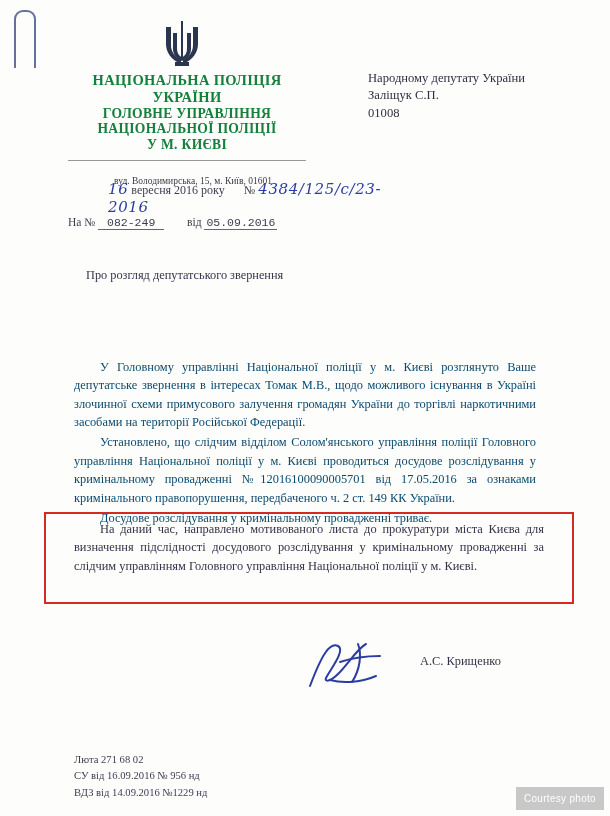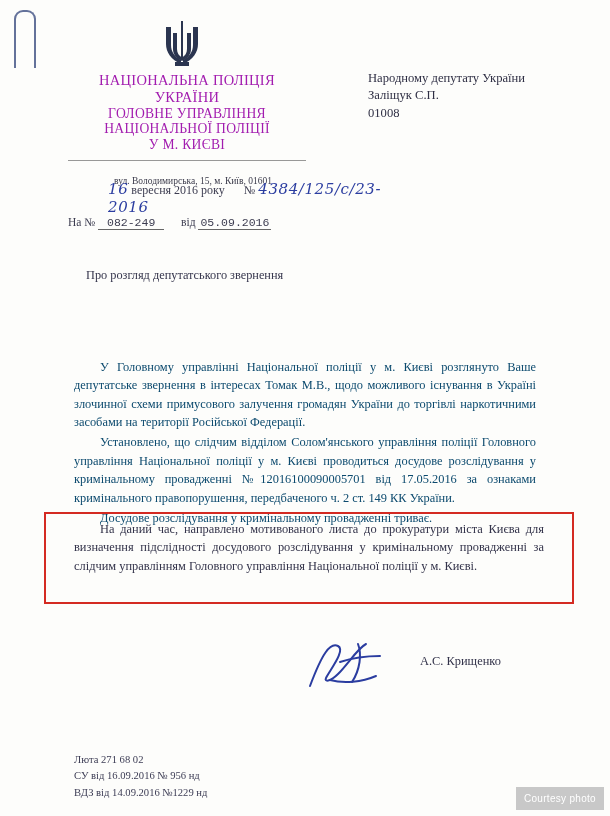--- a/index.html
+++ b/index.html
@@ -51,24 +51,24 @@
   
   .letterhead {
     position: absolute;
     left: 62px;
     top: 72px;
     width: 250px;
     text-align: center;
     line-height: 1.16;
   }
   .letterhead .l {
-    font-weight: normal;
+    font-weight: bold;
     font-size: 14.5px;
     letter-spacing: .3px;
-    color: #a21caf;
+    color: #15803d;
     white-space: nowrap;
   }
   .letterhead .l.small { font-size: 13.6px; }
 
   .addr-rule {
     position: absolute;
     left: 68px;
     top: 160px;
     width: 238px;
     border-top: 1px solid #555;
@@ -269,21 +269,21 @@
   <div class="dateline">
     <span class="hw-big">16</span>
     <span>вересня 2016 року</span>
     <span style="margin-left:16px;">№</span>
     <span class="hw-big">4384/125/с/23-2016</span>
   </div>
 
   <div class="refline">
     <span>На №</span>
     <span class="u">082-249</span>
-    <span style="margin-left:14px;">від</span>
+    <span style="margin-left:20px;">від</span>
     <span class="u">05.09.2016</span>
   </div>
 
   <div class="recipient">
     <div>Народному депутату України</div>
     <div>Залiщук С.П.</div>
     <div>01008</div>
   </div>
 
   <div class="subject">Про розгляд депутатського звернення</div>

